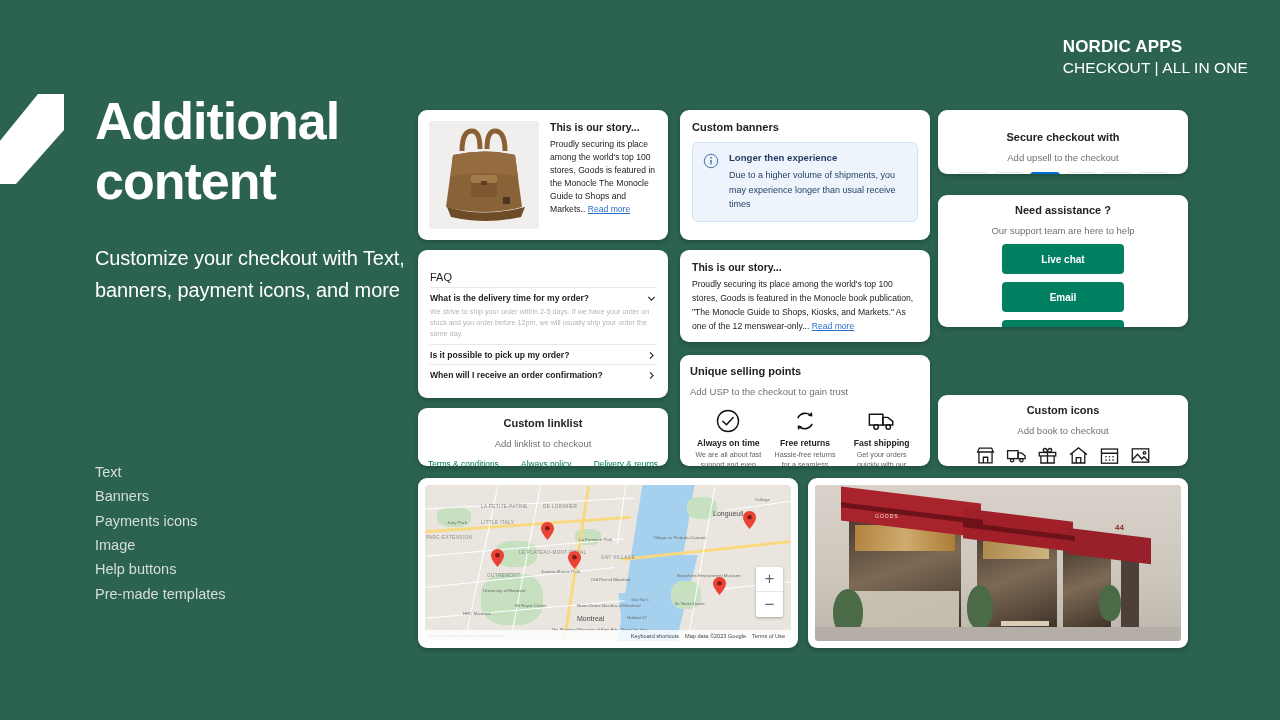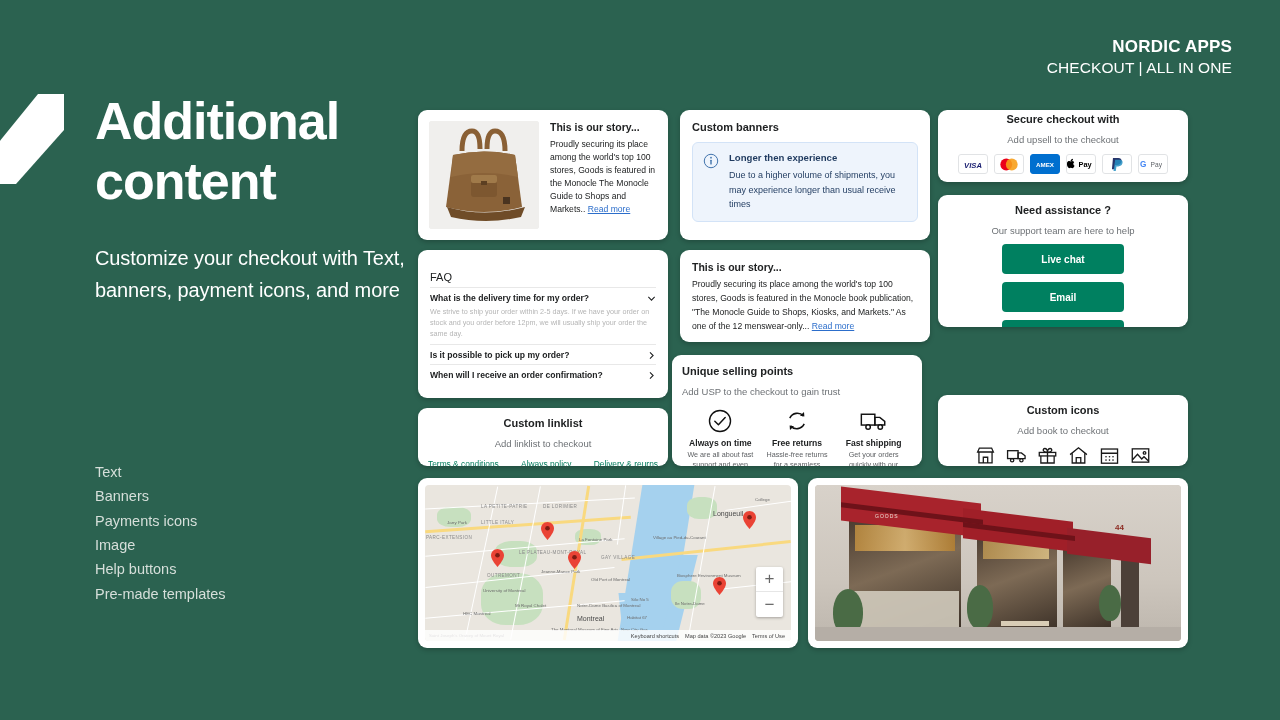--- a/index.html
+++ b/index.html
@@ -16,22 +16,22 @@
   .corner-mark {
     position: absolute;
     left: -14px; top: 72px;
     width: 92px; height: 118px;
     pointer-events: none;
   }
 
   
   .brand {
     position: absolute;
-    right: 48px; top: 36px;
-    text-align: right;
+    right: 32px; top: 36px;
+    text-align: left;
     line-height: 1.32;
   }
   .brand-title { font-size: 17px; font-weight: bold; letter-spacing: .2px; }
   .brand-sub   { font-size: 15.5px; font-weight: normal; letter-spacing: .1px; }
 
   
   .hero { position: absolute; left: 95px; top: 92px; width: 320px; }
   .hero-title {
     font-size: 52px; font-weight: bold; line-height: 1.15;
     letter-spacing: -1px;
@@ -102,29 +102,29 @@
   }
   .banner-head { font-size: 9.6px; font-weight: bold; color: #1f3a5f; margin-bottom: 5px; }
   .banner-body { font-size: 9px; line-height: 1.62; color: #1f3a5f; }
 
   
   #card-story-text { left: 262px; top: 140px; width: 250px; height: 92px; padding: 11px 12px; }
   .story2-head { font-size: 10.5px; font-weight: bold; margin-bottom: 5px; }
   .story2-body { font-size: 8.6px; line-height: 1.62; }
 
   
-  #card-usp { left: 254px; top: 245px; width: 250px; height: 111px; padding: 10px 10px; }
+  #card-usp { left: 262px; top: 245px; width: 250px; height: 111px; padding: 10px 10px; }
   .usp-grid { display: flex; margin-top: 10px; }
   .usp-item { flex: 1; text-align: center; padding: 0 3px; }
   .usp-ico { height: 28px; display: flex; align-items: center; justify-content: center; }
   .usp-name { font-size: 8.6px; font-weight: bold; margin-top: 3px; }
   .usp-desc { font-size: 7.2px; line-height: 1.4; color: #5c5f62; margin-top: 2px; }
 
   
-  #card-secure { left: 520px; top: 0; width: 250px; height: 72px; padding: 3px 10px; }
+  #card-secure { left: 520px; top: 0; width: 250px; height: 64px; padding: 21px 10px; }
   .pay-row { display: flex; justify-content: center; gap: 6px; margin-top: 9px; }
   .pay-chip {
     width: 30px; height: 20px; border: 1px solid #e1e3e5; border-radius: 3px;
     background: #fff; display: flex; align-items: center; justify-content: center;
     overflow: hidden;
   }
 
   
   #card-assist { left: 520px; top: 85px; width: 250px; height: 132px; padding: 9px 10px; }
   .btn-green {

